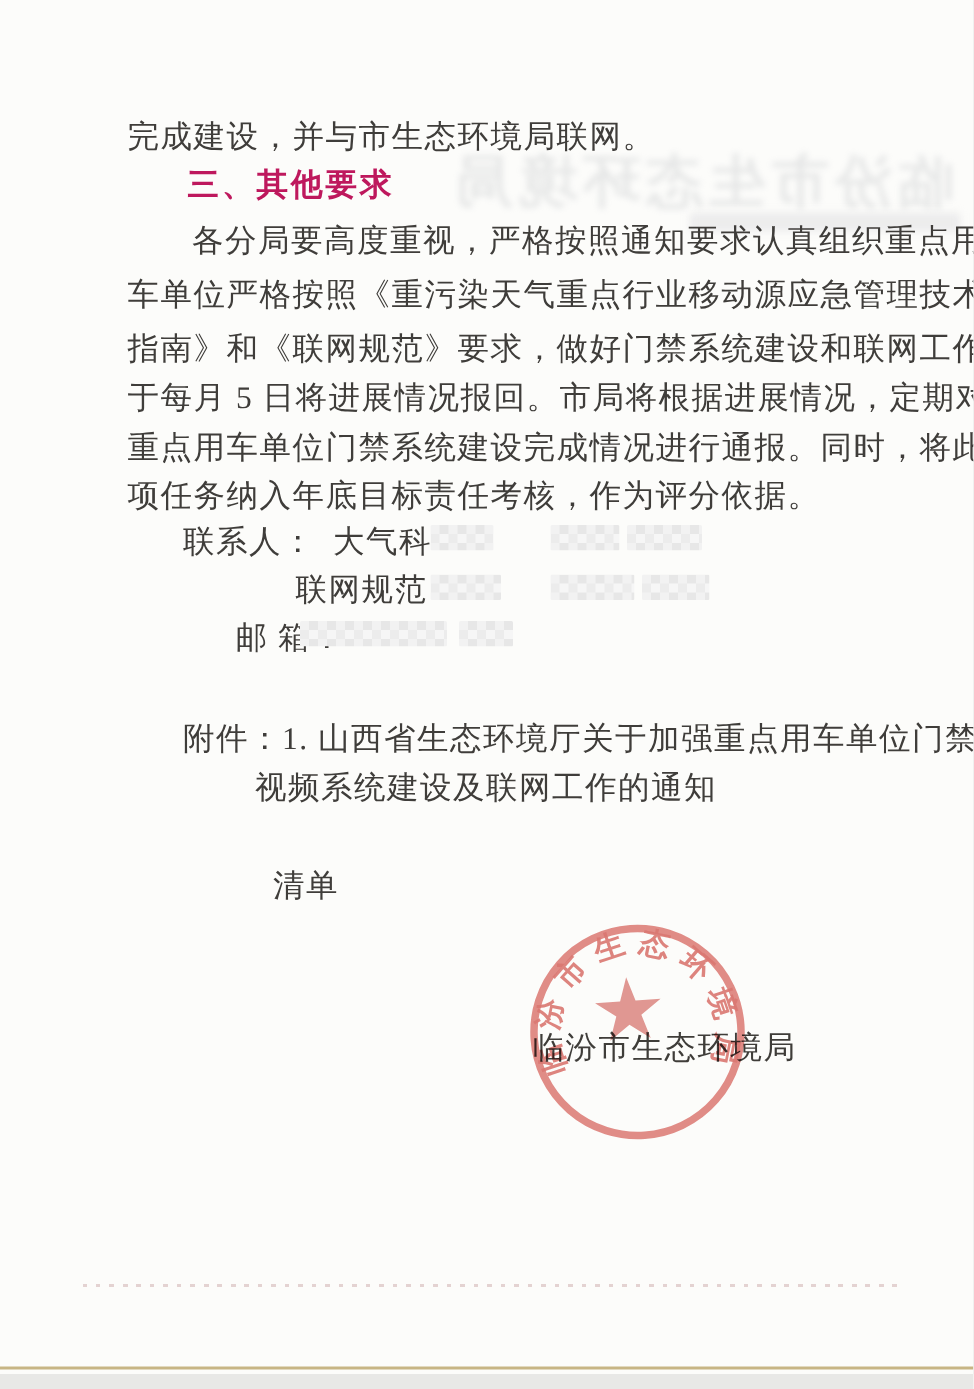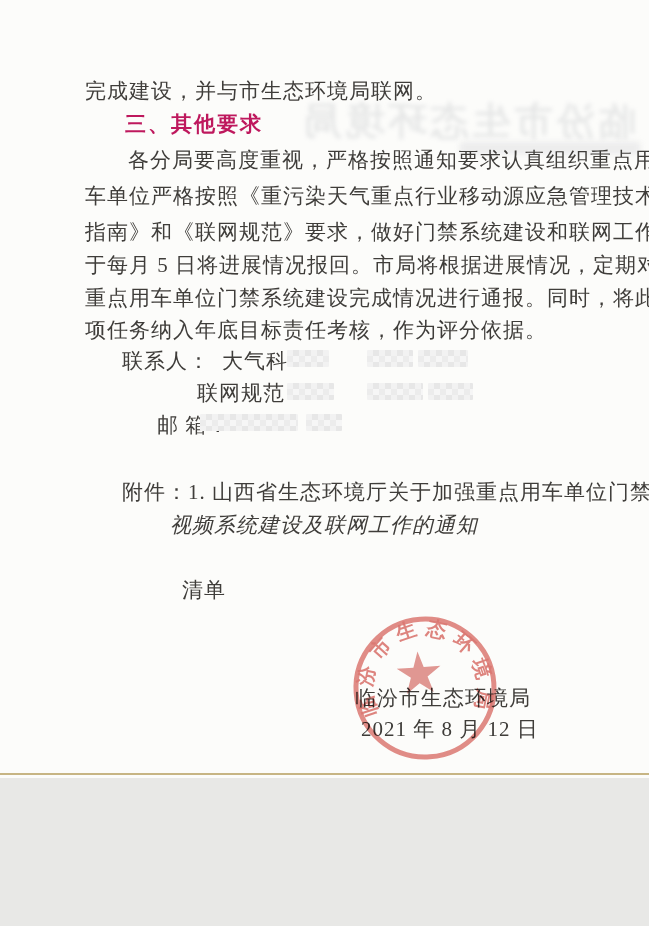--- a/index.html
+++ b/index.html
@@ -1,18 +1,18 @@
 <!DOCTYPE html>
 <html><head>
 <meta charset="utf-8">
 <style>
   html,body{margin:0;padding:0;background:#e8e8e6;}
   #scan-page{
     position:relative;
-    width:649px;height:778px;
+    width:649px;height:916px;
     background:#fcfcfa;
     overflow:hidden;
     font-family:"Liberation Serif","DejaVu Serif",serif;
     color:#3f3d3a;
   }
   .line{
     position:absolute;
     font-size:21px;
     letter-spacing:1px;
     white-space:nowrap;
@@ -30,21 +30,21 @@
   .l-p1      {left:128px; top:149px;}
   .l-p2      {left:85px;  top:185px;}
   .l-p3      {left:85px;  top:221px;}
   .l-p4      {left:85px;  top:254px;}
   .l-p5      {left:85px;  top:287px;}
   .l-p6      {left:85px;  top:319px;}
   .l-c1      {left:122px; top:350px;}
   .l-c2      {left:197px; top:382px;}
   .l-c3      {left:122px; top:414px;margin-left:35px;}
   .l-a1      {left:122px; top:481px;}
-  .l-a2      {left:170px; top:514px;font-style:italic;}
+  .l-a2      {left:170px; top:514px;}
   .l-a3      {left:170px; top:547px;}
   .l-a4      {left:182px; top:579px;}
   .l-org     {left:355px; top:687px;}
   .l-date    {left:361px; top:718px;}
   .sig{z-index:3; mix-blend-mode:multiply;}
   .dept-gap{display:inline-block;width:12px;}
   
   .px{
     position:absolute;
     background:conic-gradient(#e7e7e7 25%, #f6f6f6 0 50%, #ececec 0 75%, #f2f2f2 0);
@@ -151,18 +151,17 @@
     <defs>
       <path id="sealArc" d="M -48.0 22.4 A 53 53 0 1 1 48.0 22.4" fill="none"></path>
     </defs>
     <text font-size="20" fill="#d96660" opacity="0.9" font-family="Liberation Sans, DejaVu Sans, sans-serif" font-weight="700">
       <textPath href="#sealArc" startOffset="0" textLength="213" lengthAdjust="spacing">临汾市生态环境局</textPath>
     </text>
     <polygon transform="translate(-5,-14)" points="0,-23 5.16,-7.11 21.88,-7.11 8.36,2.71 13.52,18.61 0,8.79 -13.52,18.61 -8.36,2.71 -21.88,-7.11 -5.16,-7.11" fill="#db7a74" opacity="0.88"></polygon>
   </svg>
 
   <div class="line l-org sig">临汾市生态环境局</div>
-  <div class="line l-date sig">2021 年 8 月 12 日</div>
 
   <div id="artifact-line"></div>
   <div id="paper-edge"></div>
 
 </div>
 
 </body></html>

